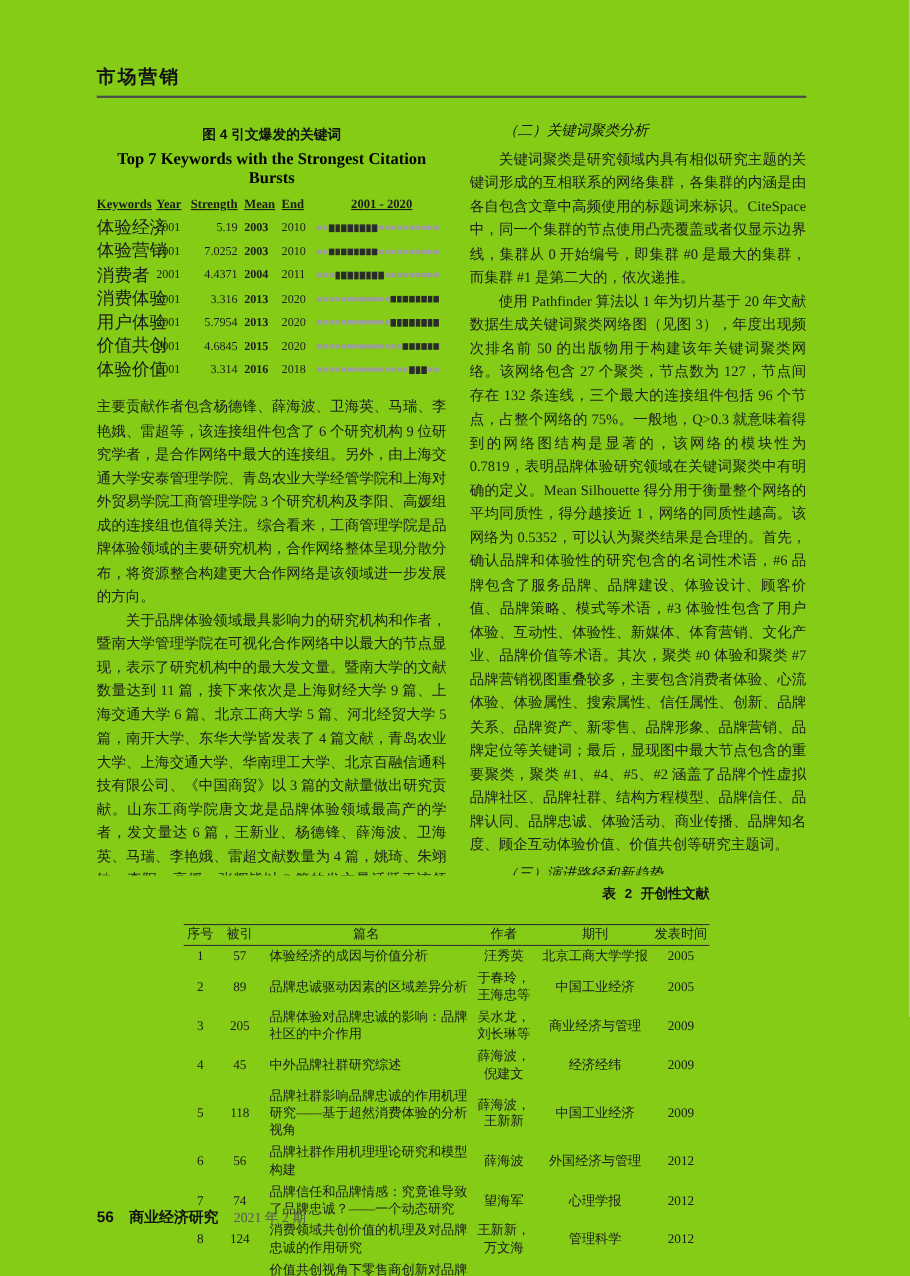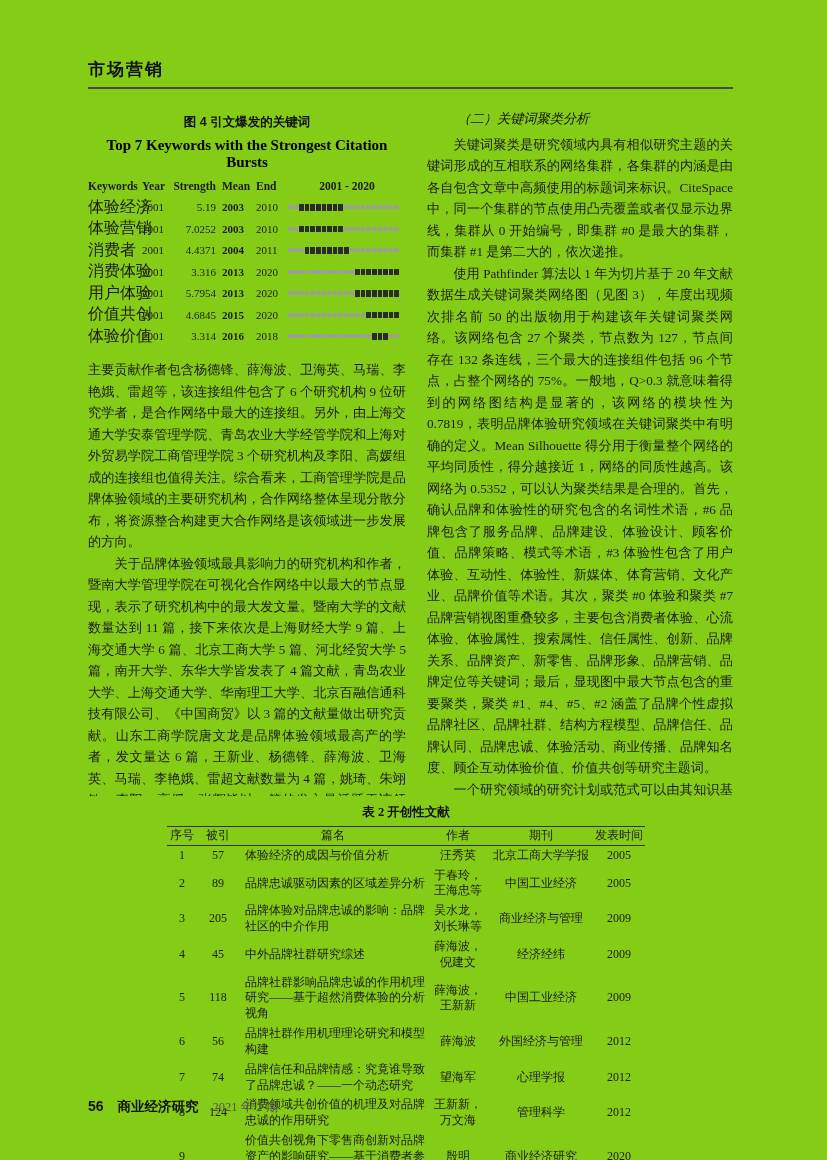--- a/index.html
+++ b/index.html
@@ -16,43 +16,43 @@
   .col-left{left:88px;width:318px;}
   .col-right{left:427px;width:306px;}
 
   .fig-caption{text-align:center;font-family:"Liberation Sans","DejaVu Sans",sans-serif;
                font-weight:bold;font-size:12.5px;margin:10px 0 6px 0;color:#111;}
   .fig-title{text-align:center;font-weight:bold;font-size:15px;margin:0 0 0 0;color:#000;}
 
   
   .burst{margin:4px 0 2px 0;}
   .crow{display:flex;align-items:center;height:21.5px;font-size:11px;white-space:nowrap;}
-  .chead{font-weight:bold;font-size:11.5px;}
+  .chead{font-weight:bold;font-size:11.5px;text-decoration:underline;}
   .ck{width:54px;font-family:Liberation Mono, monospace;font-size:16px;}
   .chead .ck{font-family:"Liberation Serif","DejaVu Serif",serif;font-size:11.5px;}
   .cy{width:30px;text-align:left;}
   .cs{width:50px;text-align:right;padding-right:6px;box-sizing:border-box;}
   .cb{width:34px;font-weight:bold;}
   .ce{width:32px;}
   .cbars{flex:1;text-align:center;}
   .segs{display:flex;align-items:center;gap:1px;}
   .seg{display:inline-block;width:4.6px;height:3.6px;background:var(--seg-off,#9c9c9c);flex:0 0 auto;}
   .seg.on{background:var(--seg-on,#2b2b2b);height:6.5px;}
 
   
   .para{font-size:13.2px;line-height:21.5px;text-align:justify;margin:0 0 0 0;}
   .para.ind{text-indent:2em;}
   .para+.para{margin-top:0;}
   .subhead{font-size:13.2px;line-height:21.5px;font-style:italic;text-indent:2em;margin:4px;color:#111;}
   .col-left .para:first-of-type{margin-top:12px;}
 
   
   .t2wrap{position:absolute;left:167px;top:804px;width:478px;}
-  .t2title{text-align:center;font-family:Liberation Serif, serif;
-           font-weight:bold;font-size:12.5px;margin-bottom:5px;color:#111;}
+  .t2title{text-align:right;font-family:Liberation Mono, monospace;
+           font-weight:bold;font-size:12.5px;margin-bottom:19px;color:#111;}
   table.t2{width:100%;border-collapse:collapse;font-size:12px;line-height:1.32;color:#1c1c1c;
            border-top:1.8px solid #333;border-bottom:1.8px solid #333;}
   .t2 th{font-weight:normal;border-bottom:1.2px solid #333;padding:1px 2px;text-align:center;font-size:12px;}
   .t2 td{padding:2px 2px;vertical-align:middle;text-align:center;}
   .t2 .c-title{text-align:left;padding-left:6px;}
   .t2 col.w-no{width:30px;} .t2 col.w-cited{width:42px;} .t2 col.w-title{width:188px;}
   .t2 col.w-authors{width:62px;} .t2 col.w-journal{width:104px;} .t2 col.w-year{width:52px;}
 
   
   .footer{position:absolute;left:88px;top:1098px;display:flex;align-items:baseline;gap:14px;}
@@ -289,20 +289,21 @@
     </div>
 
     <p class="para">主要贡献作者包含杨德锋、薛海波、卫海英、马瑞、李艳娥、雷超等，该连接组件包含了 6 个研究机构 9 位研究学者，是合作网络中最大的连接组。另外，由上海交通大学安泰管理学院、青岛农业大学经管学院和上海对外贸易学院工商管理学院 3 个研究机构及李阳、高媛组成的连接组也值得关注。综合看来，工商管理学院是品牌体验领域的主要研究机构，合作网络整体呈现分散分布，将资源整合构建更大合作网络是该领域进一步发展的方向。</p>
     <p class="para ind">关于品牌体验领域最具影响力的研究机构和作者，暨南大学管理学院在可视化合作网络中以最大的节点显现，表示了研究机构中的最大发文量。暨南大学的文献数量达到 11 篇，接下来依次是上海财经大学 9 篇、上海交通大学 6 篇、北京工商大学 5 篇、河北经贸大学 5 篇，南开大学、东华大学皆发表了 4 篇文献，青岛农业大学、上海交通大学、华南理工大学、北京百融信通科技有限公司、《中国商贸》以 3 篇的文献量做出研究贡献。山东工商学院唐文龙是品牌体验领域最高产的学者，发文量达 6 篇，王新业、杨德锋、薛海波、卫海英、马瑞、李艳娥、雷超文献数量为 4 篇，姚琦、朱翊敏、李阳、高媛、张辉皆以 3 篇的发文量活跃于该领域。</p>
   </div>
 
   <div class="col col-right">
     <p class="subhead">（二）关键词聚类分析</p>
     <p class="para ind">关键词聚类是研究领域内具有相似研究主题的关键词形成的互相联系的网络集群，各集群的内涵是由各自包含文章中高频使用的标题词来标识。CiteSpace 中，同一个集群的节点使用凸壳覆盖或者仅显示边界线，集群从 0 开始编号，即集群 #0 是最大的集群，而集群 #1 是第二大的，依次递推。</p>
     <p class="para ind">使用 Pathfinder 算法以 1 年为切片基于 20 年文献数据生成关键词聚类网络图（见图 3），年度出现频次排名前 50 的出版物用于构建该年关键词聚类网络。该网络包含 27 个聚类，节点数为 127，节点间存在 132 条连线，三个最大的连接组件包括 96 个节点，占整个网络的 75%。一般地，Q&gt;0.3 就意味着得到的网络图结构是显著的，该网络的模块性为 0.7819，表明品牌体验研究领域在关键词聚类中有明确的定义。Mean Silhouette 得分用于衡量整个网络的平均同质性，得分越接近 1，网络的同质性越高。该网络为 0.5352，可以认为聚类结果是合理的。首先，确认品牌和体验性的研究包含的名词性术语，#6 品牌包含了服务品牌、品牌建设、体验设计、顾客价值、品牌策略、模式等术语，#3 体验性包含了用户体验、互动性、体验性、新媒体、体育营销、文化产业、品牌价值等术语。其次，聚类 #0 体验和聚类 #7 品牌营销视图重叠较多，主要包含消费者体验、心流体验、体验属性、搜索属性、信任属性、创新、品牌关系、品牌资产、新零售、品牌形象、品牌营销、品牌定位等关键词；最后，显现图中最大节点包含的重要聚类，聚类 #1、#4、#5、#2 涵盖了品牌个性虚拟品牌社区、品牌社群、结构方程模型、品牌信任、品牌认同、品牌忠诚、体验活动、商业传播、品牌知名度、顾企互动体验价值、价值共创等研究主题词。</p>
+    <p class="subhead">（三）演进路径和新趋势</p>
     <p class="para ind">一个研究领域的研究计划或范式可以由其知识基础和</p>
   </div>
 
   <div class="t2wrap">
     <div class="t2title">表 2  开创性文献</div>
     <table class="t2">
       <colgroup>
         <col class="w-no">
           <col class="w-cited">
           <col class="w-title">

